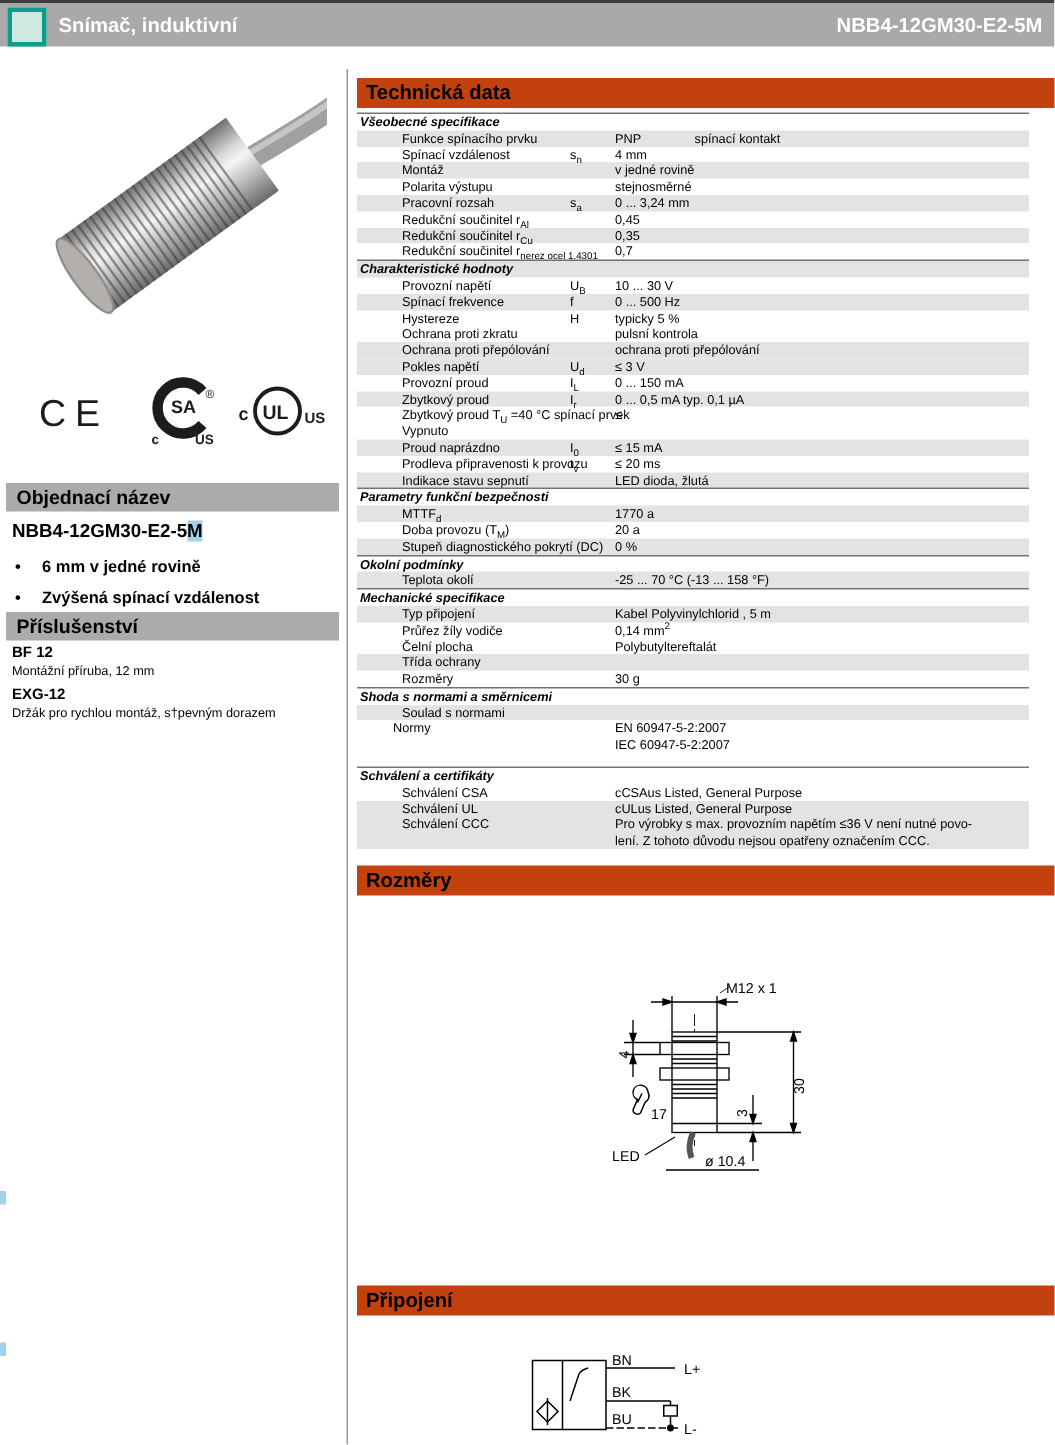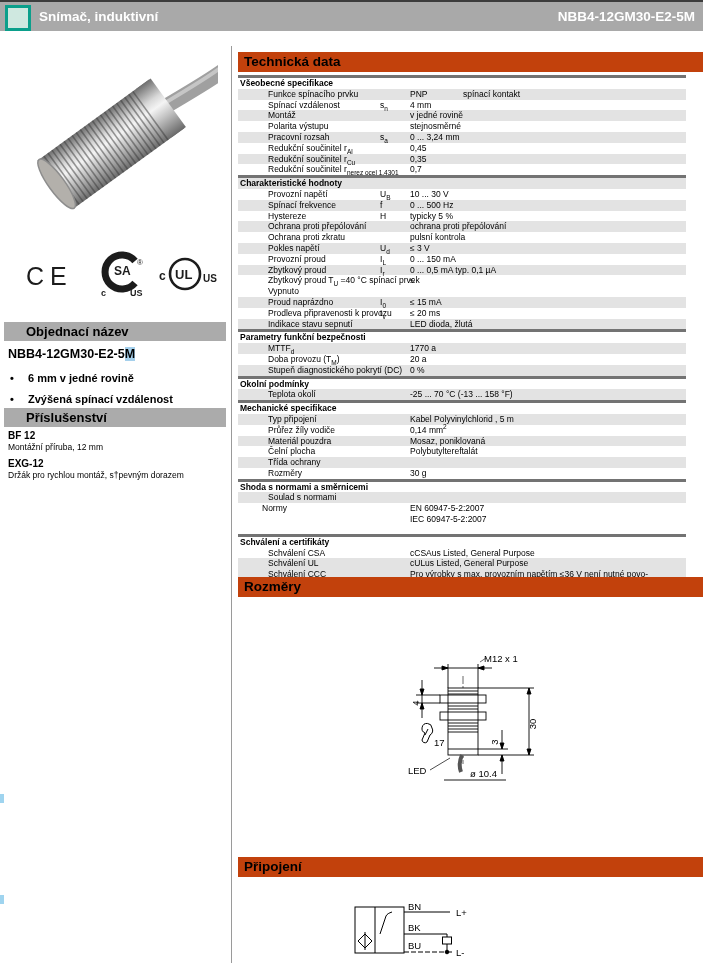--- a/index.html
+++ b/index.html
@@ -11,37 +11,37 @@
   .top-line{position:absolute;left:0;top:0;width:703px;height:2px;background:#3c3c3c;}
   .top-bar{position:absolute;left:0;top:2px;width:703px;height:29px;background:#a9a9a9;}
   .logo-box{position:absolute;left:5px;top:5px;width:20px;height:20px;background:#cfe8e0;border:3px solid #0b9f8b;}
   .top-title{position:absolute;left:39px;top:9px;font-size:13.5px;font-weight:bold;color:#fff;}
   .top-product{position:absolute;right:8px;top:9px;font-size:13.5px;font-weight:bold;color:#fff;}
   
   .v-divider{position:absolute;left:231px;top:46px;width:1px;height:917px;background:#9a9a9a;}
   .edge-tick{position:absolute;left:0;width:4px;height:9px;background:#9fd4ef;}
   
   .side-bar-h{position:absolute;left:4px;width:222px;height:19px;background:#ababab;
-    font-size:13px;font-weight:bold;line-height:19px;padding-left:22px;box-sizing:border-box;}
+    font-size:13px;font-weight:bold;line-height:19px;padding-left:7px;box-sizing:border-box;}
   .product-code{position:absolute;left:8px;top:347px;font-size:12.5px;font-weight:bold;}
   .product-code .hl{background:#a5d0ec;}
   .bullets{position:absolute;left:10px;top:372px;width:214px;}
   .bullet-row{display:flex;font-size:11px;font-weight:bold;margin-bottom:9px;}
   .bullet-row .dot{width:18px;flex:none;}
   .accessories{position:absolute;left:8px;top:430px;width:216px;}
   .acc-code{font-size:10px;font-weight:bold;line-height:12px;}
   .acc-desc{font-size:8.5px;line-height:10px;margin-bottom:6px;}
   
   .ce-mark{position:absolute;left:26px;top:262px;font-size:25px;letter-spacing:6px;color:#1c1c1c;}
   .cert-svg{position:absolute;}
   
   .main-bar{position:absolute;left:238px;width:542px;height:20px;background:#c2410c;
     font-size:13.5px;font-weight:bold;line-height:20px;padding-left:6px;box-sizing:border-box;}
   #tech-table{position:absolute;left:238px;top:75px;width:448px;}
-  .sec-header{font-size:8.5px;font-weight:bold;line-height:10.8px;border-top:3px solid #737373;padding-left:2px;}
+  .sec-header{font-size:8.5px;font-weight:bold;line-height:10.8px;border-top:1px solid #737373;padding-left:2px;font-style:italic;}
   .trow{display:flex;font-size:8.5px;line-height:10.8px;white-space:nowrap;}
   .tlbl{width:142px;padding-left:30px;box-sizing:border-box;flex:none;}
   .tlbl.ind2{padding-left:24px;}
   .trow.wide .tlbl{width:172px;}
   .tsym{width:30px;flex:none;}
   .trow.wide .tsym{width:0;}
   .tval{flex:1;}
   .v1{display:inline-block;min-width:53px;}
   .shade{background:#e3e3e3;}
   .gap{margin-top:9px;}
@@ -193,29 +193,29 @@
     <div class="trow shade">
       <div class="tlbl">Spínací frekvence</div>
       <div class="tsym">f</div>
       <div class="tval"><span class="v1">0 ... 500 Hz</span></div>
     </div>
     <div class="trow">
       <div class="tlbl">Hystereze</div>
       <div class="tsym">H</div>
       <div class="tval"><span class="v1">typicky 5  %</span></div>
     </div>
+    <div class="trow">
+      <div class="tlbl">Ochrana proti zkratu</div>
+      <div class="tsym"></div>
+      <div class="tval"><span class="v1">pulsní kontrola</span></div>
+    </div>
     <div class="trow shade">
       <div class="tlbl">Ochrana proti přepólování</div>
       <div class="tsym"></div>
       <div class="tval"><span class="v1">ochrana proti přepólování</span></div>
-    </div>
-    <div class="trow">
-      <div class="tlbl">Ochrana proti zkratu</div>
-      <div class="tsym"></div>
-      <div class="tval"><span class="v1">pulsní kontrola</span></div>
     </div>
     <div class="trow shade">
       <div class="tlbl">Pokles napětí</div>
       <div class="tsym">U<sub>d</sub></div>
       <div class="tval"><span class="v1">≤ 3 V</span></div>
     </div>
     <div class="trow">
       <div class="tlbl">Provozní proud</div>
       <div class="tsym">I<sub>L</sub></div>
       <div class="tval"><span class="v1">0 ... 150 mA</span></div>
@@ -270,25 +270,20 @@
     <div class="sec-header">Mechanické specifikace</div>
     <div class="trow shade">
       <div class="tlbl">Typ připojení</div>
       <div class="tsym"></div>
       <div class="tval"><span class="v1">Kabel Polyvinylchlorid , 5 m</span></div>
     </div>
     <div class="trow">
       <div class="tlbl">Průřez žíly vodiče</div>
       <div class="tsym"></div>
       <div class="tval"><span class="v1">0,14 mm<sup>2</sup></span></div>
-    </div>
-    <div class="trow shade">
-      <div class="tlbl">Materiál pouzdra</div>
-      <div class="tsym"></div>
-      <div class="tval"><span class="v1">Mosaz, poniklovaná</span></div>
     </div>
     <div class="trow">
       <div class="tlbl">Čelní plocha</div>
       <div class="tsym"></div>
       <div class="tval"><span class="v1">Polybutyltereftalát</span></div>
     </div>
     <div class="trow shade">
       <div class="tlbl">Třída ochrany</div>
       <div class="tsym"></div>
     </div>

